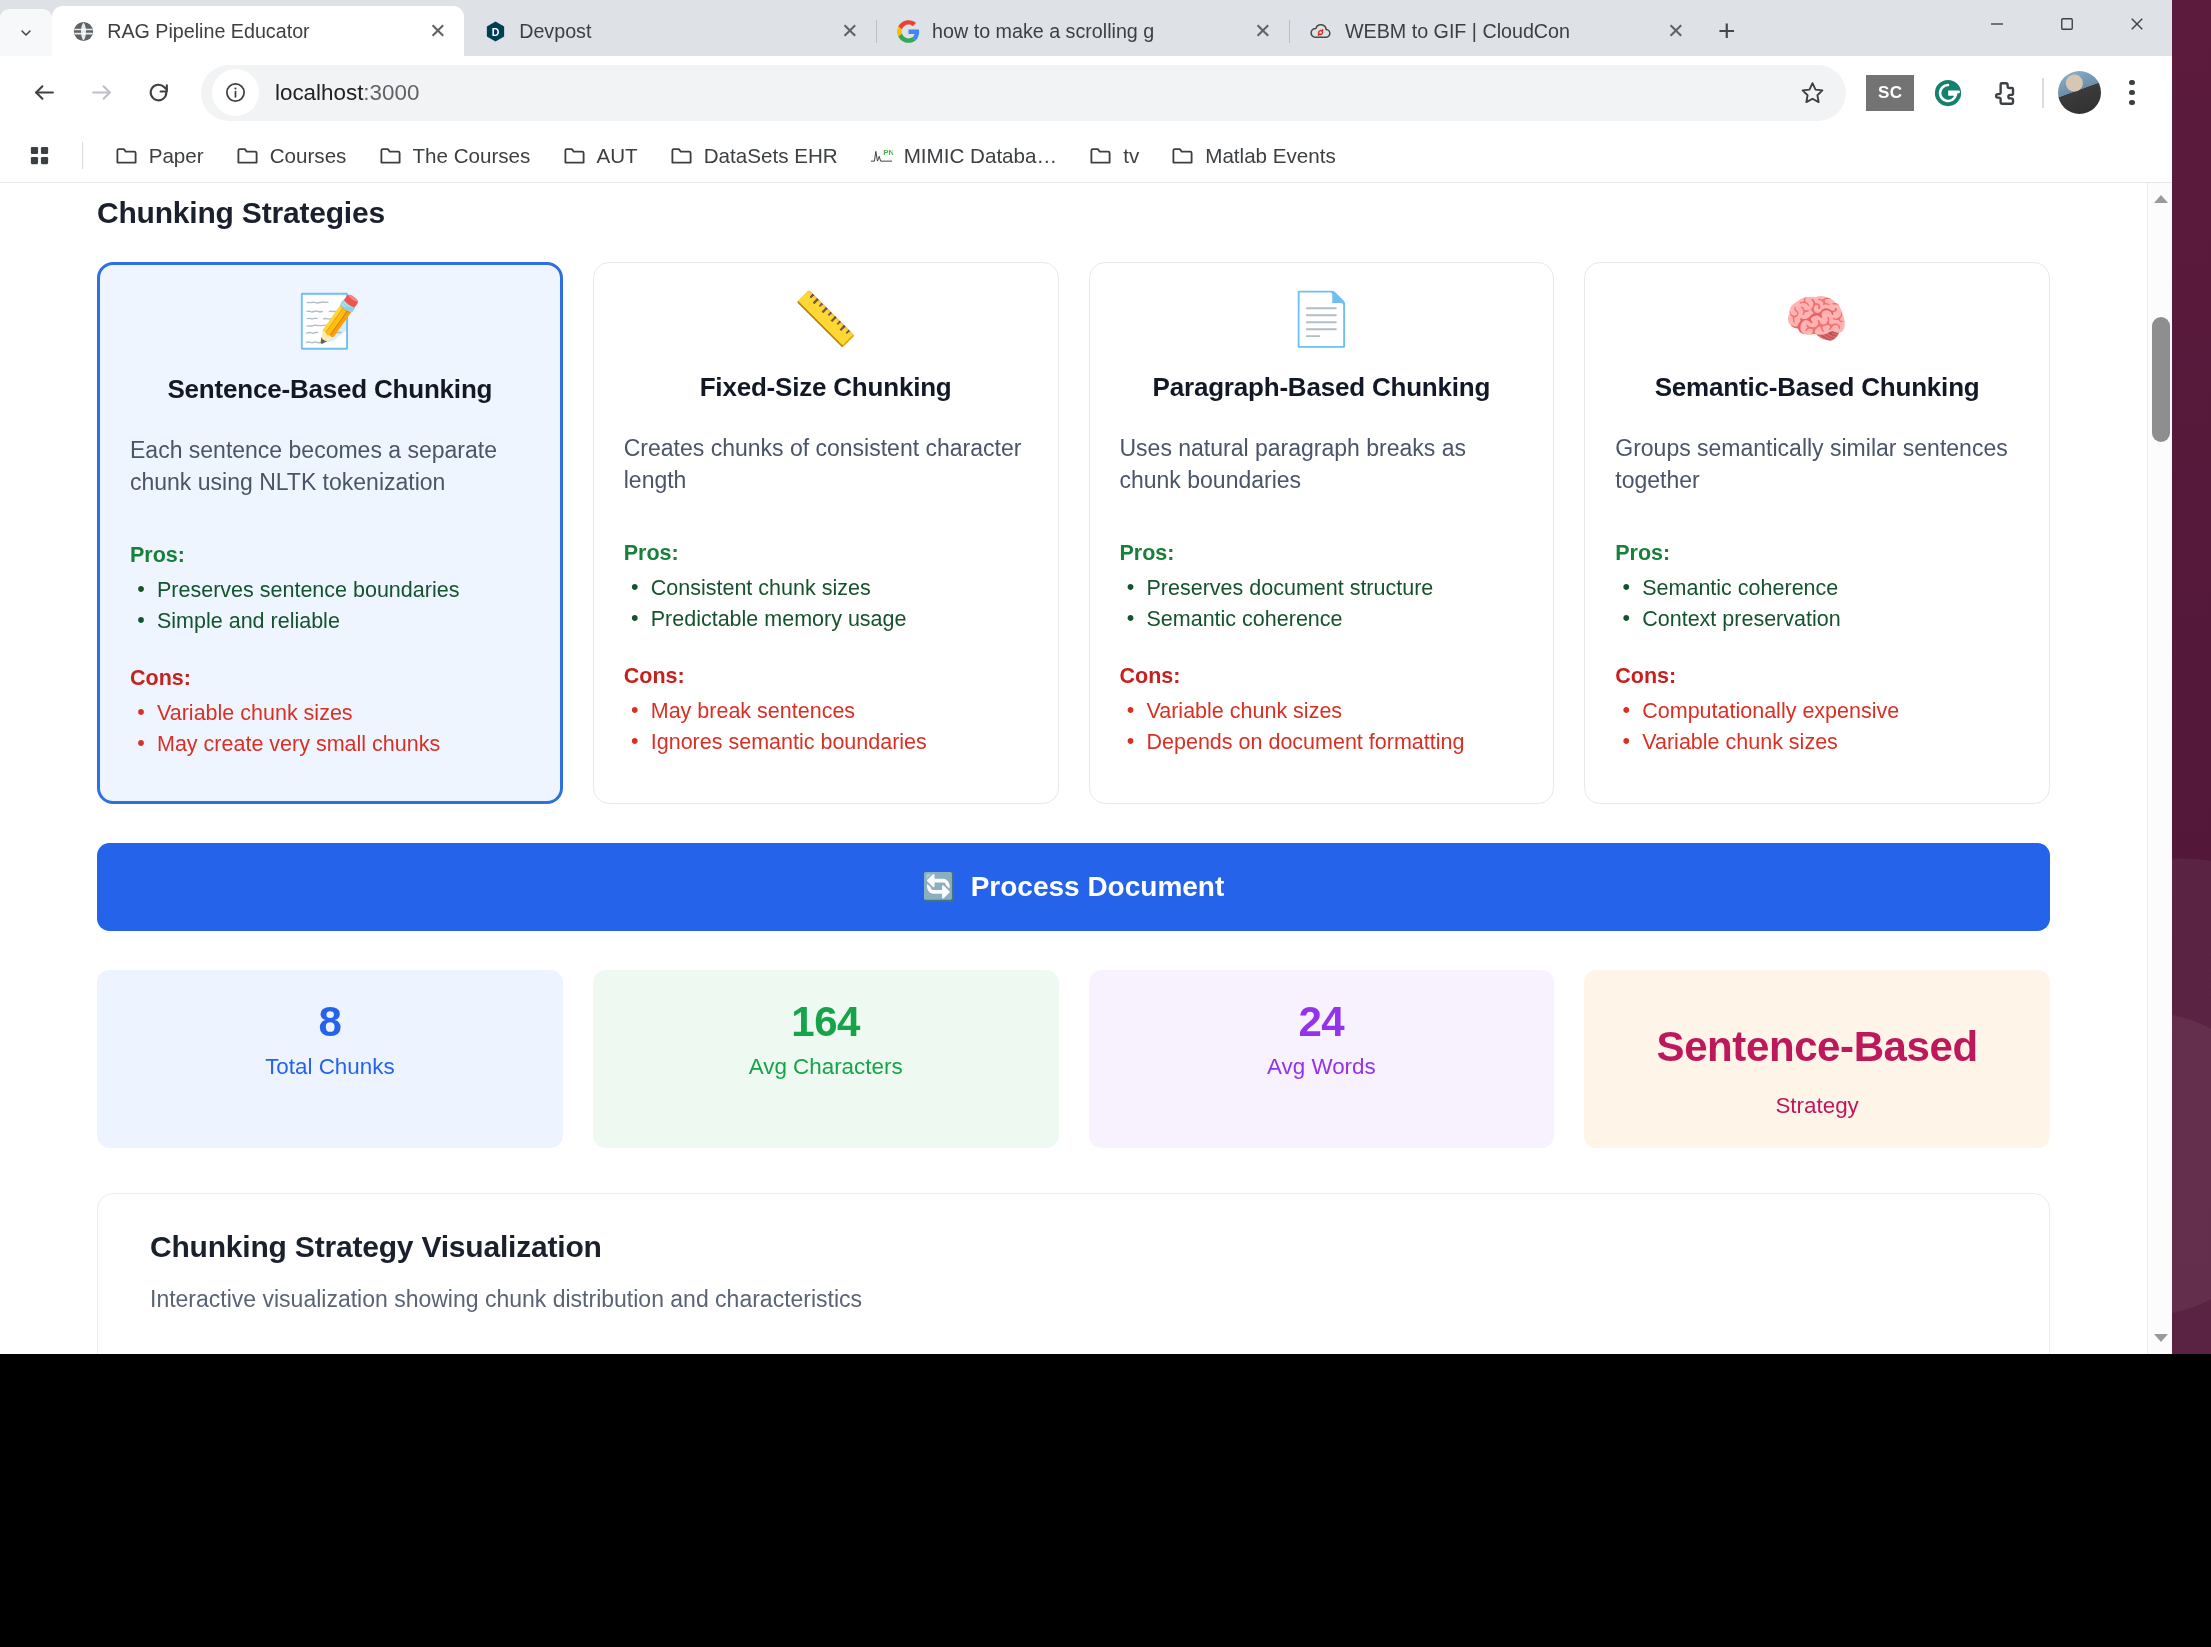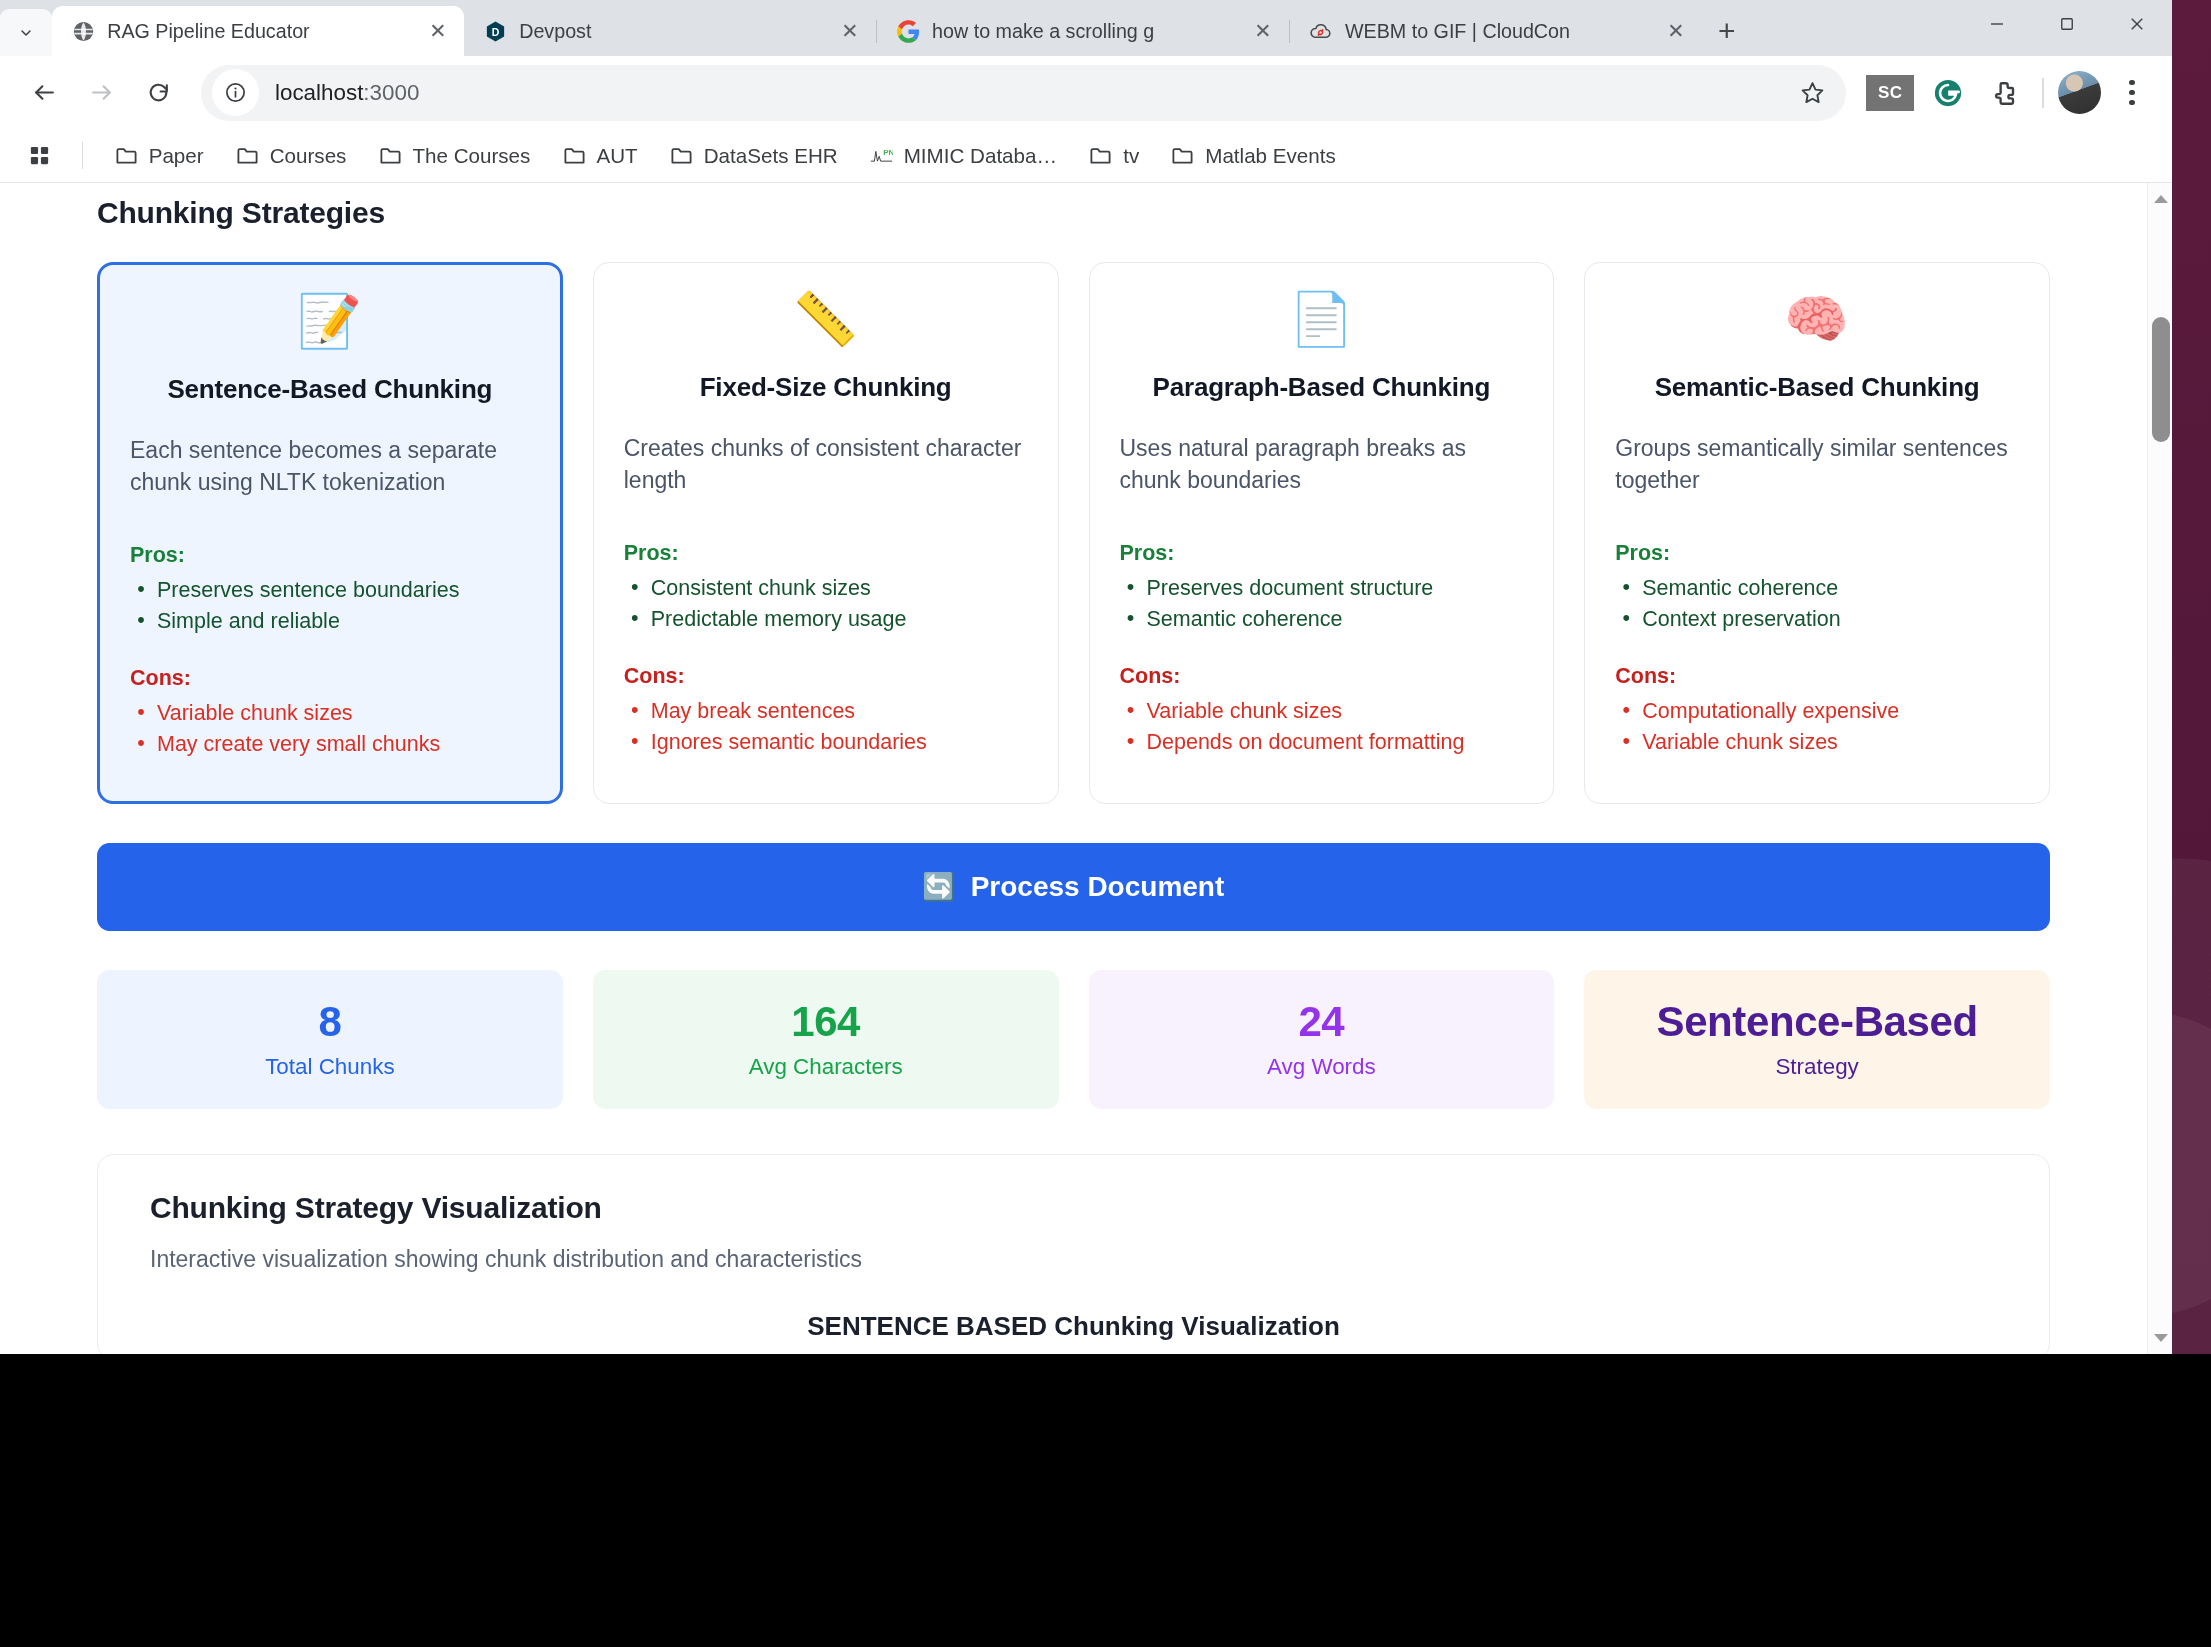--- a/index.html
+++ b/index.html
@@ -209,21 +209,21 @@
   .process-btn .emoji { font-size: 27px; }
 
   
   .stats { display: grid; grid-template-columns: repeat(4, 1fr); gap: 30px; margin-top: 39px; }
   .stat { border-radius: 12.5px; padding: 30px 9px 29px; text-align: center; }
   .stat .val { font-size: 42px; font-weight: 700; line-height: 1.04; letter-spacing: -0.4px; }
   .stat .lbl { font-size: 22.4px; margin-top: 10.7px; }
   .stat.blue   { background: #eef4ff; } .stat.blue .val, .stat.blue .lbl { color: #2563eb; }
   .stat.green  { background: #eefaf1; } .stat.green .val, .stat.green .lbl { color: #16a34a; }
   .stat.purple { background: #f8f2ff; } .stat.purple .val, .stat.purple .lbl { color: #9333ea; }
-  .stat.orange { background: #fff4e8; } .stat.orange .val, .stat.orange .lbl { color: #4c1d95; }
+  .stat.orange { background: #fff4e8; } .stat.orange .val, .stat.orange .lbl { color: #be185d; margin-top: 25px; }
 
   
   .viz {
     margin-top: 45px; border: 1.8px solid #e9ecf1; border-radius: 16px;
     padding: 36px 52px 0; background: #fff; height: 206px; overflow: hidden;
   }
   .viz h3 { font-size: 30px; font-weight: 700; color: #1a202c; letter-spacing: -0.2px; }
   .viz p { font-size: 23px; color: #5a6474; margin-top: 21.5px; }
   .viz .chart-title {
     text-align: center; font-size: 26px; font-weight: 700; color: #1a202c; margin-top: 38px;

